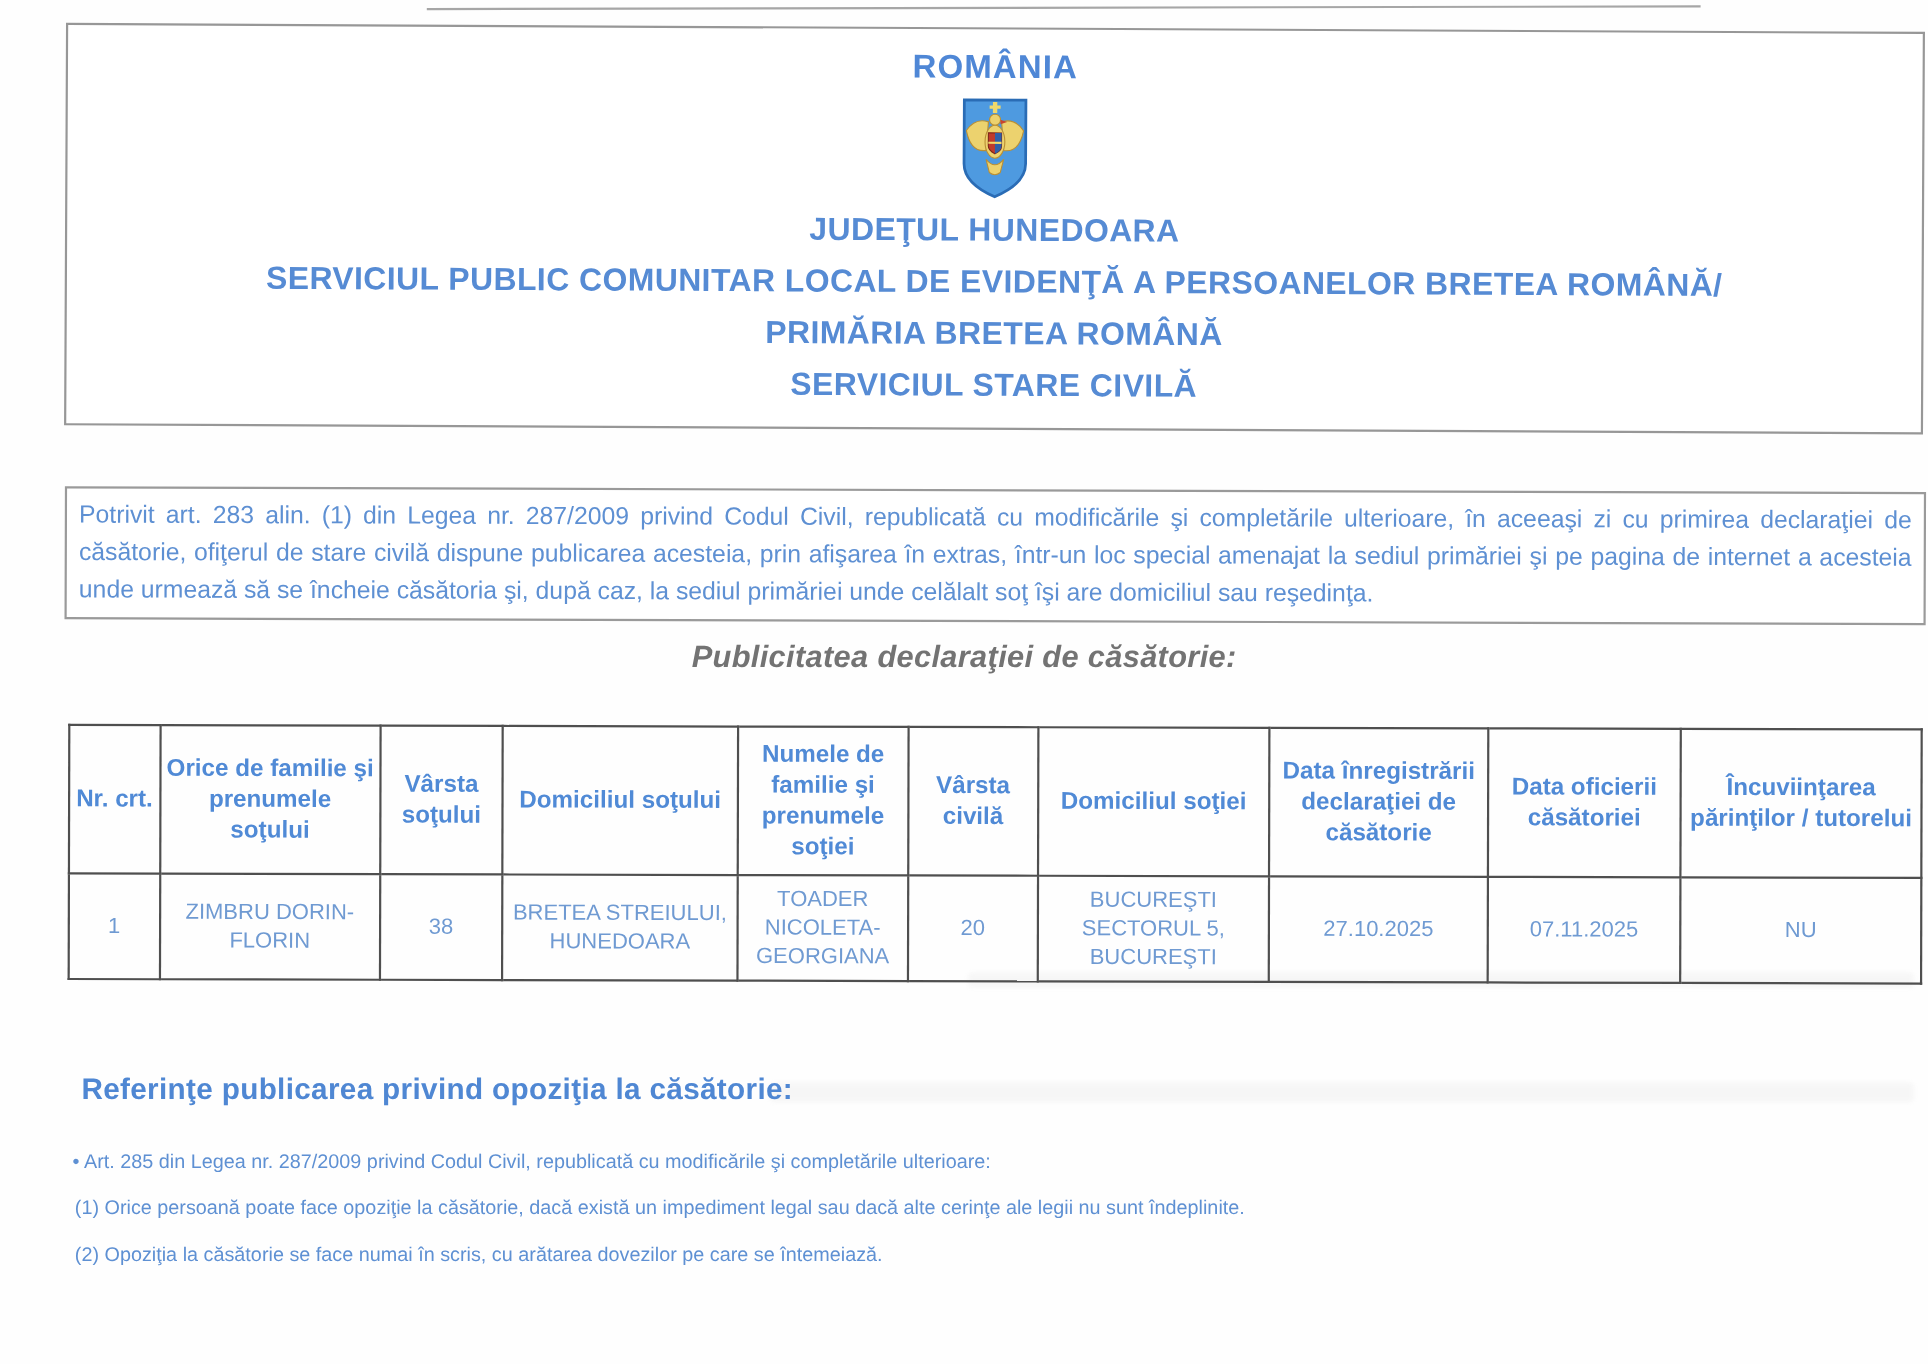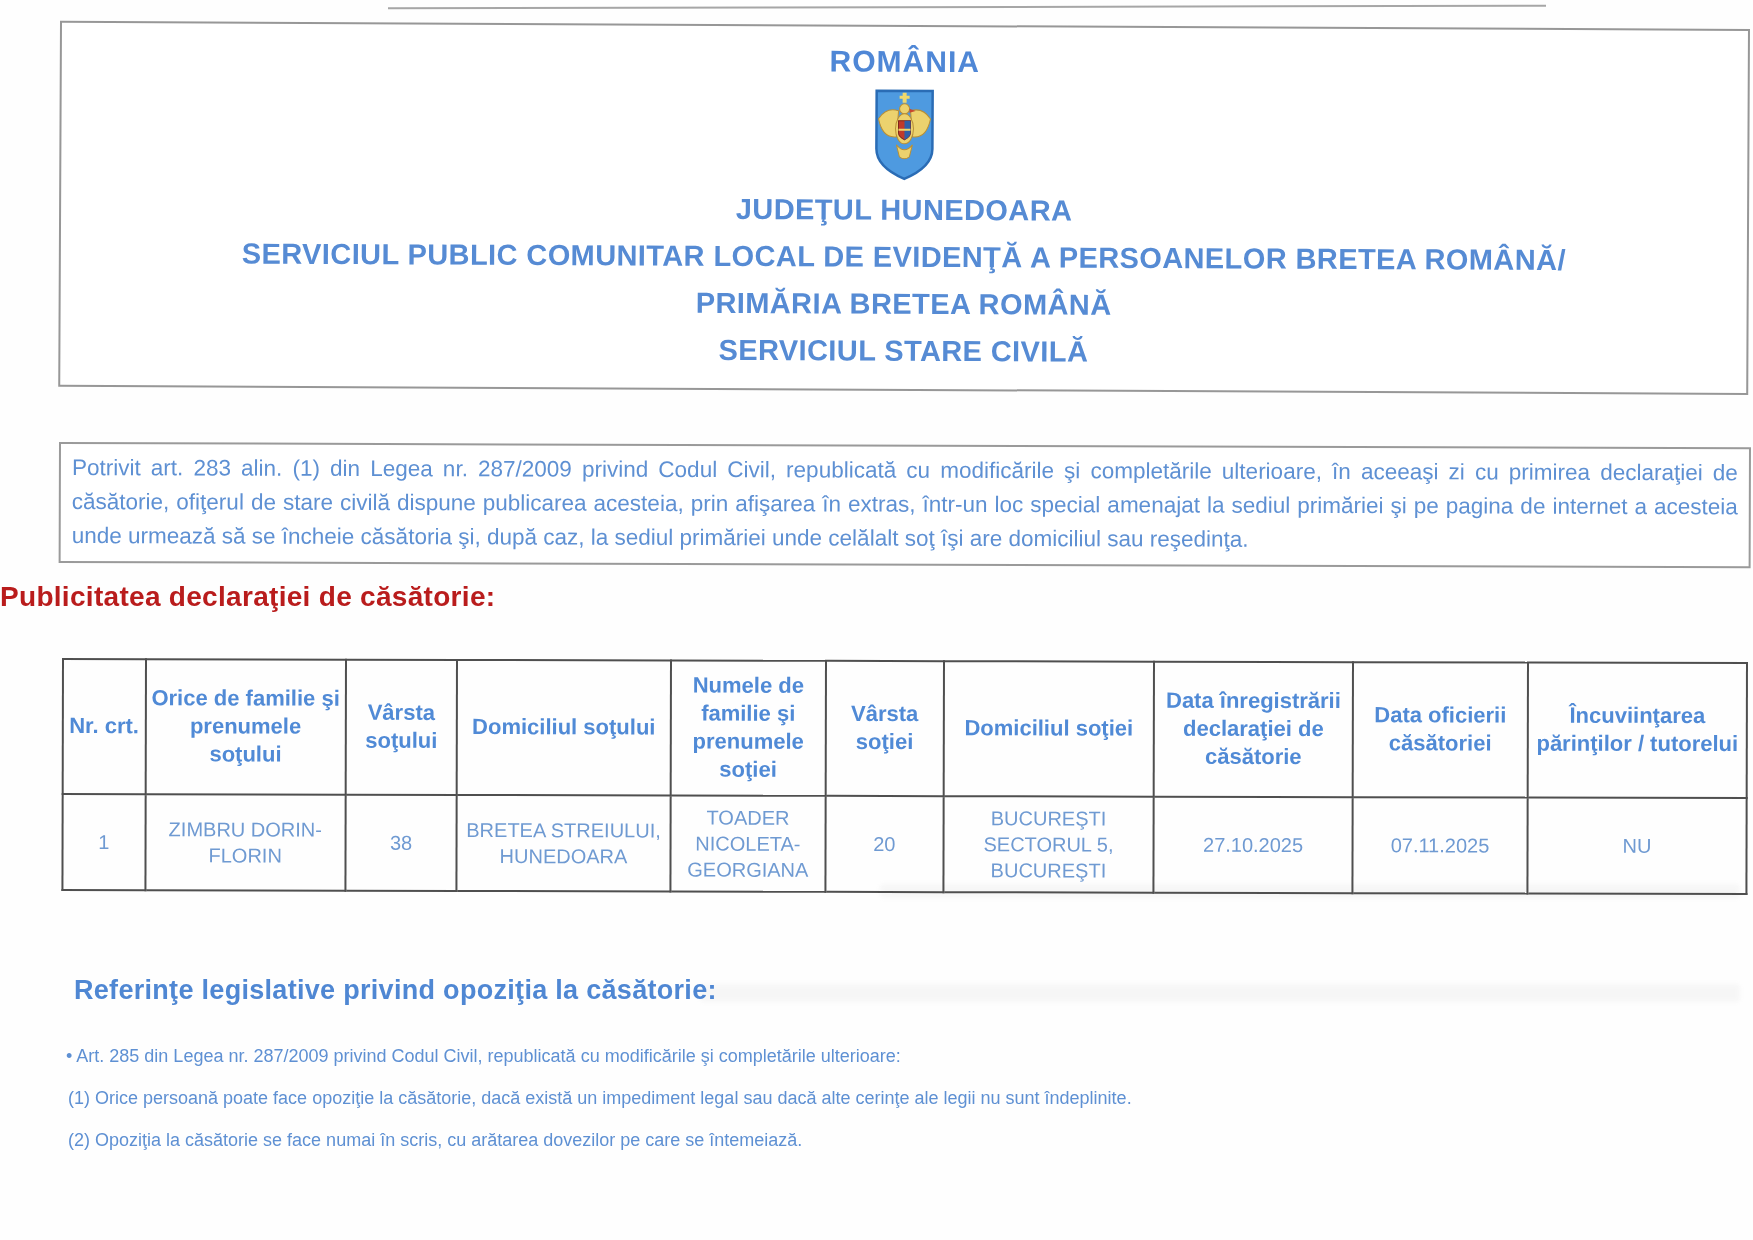--- a/index.html
+++ b/index.html
@@ -30,22 +30,22 @@
   
   .legal-box {
     position:absolute; left:59px; top:442px; width:1692px;
     box-sizing:border-box; border:2px solid #9a9a9a; background:#fff;
     padding:7px 11px 9px 11px; transform:rotate(0.18deg); transform-origin:left top;
   }
   .legal-text { font-size:22.5px; line-height:1.5; color:#5e90d3; text-align:justify; }
 
   
   .publicity-title {
-    position:absolute; left:0; top:581px; width:100%; text-align:left;
-    font-size:28px; font-weight:700; color:#b91c1c; letter-spacing:0.3px;
+    position:absolute; left:0; top:581px; width:100%; text-align:center;
+    font-size:28px; font-weight:700; color:#737373; letter-spacing:0.3px;font-style:italic;
   }
 
   
   .marriage-table {
     position:absolute; left:62px; top:658px; width:1686px;
     border-collapse:collapse; table-layout:fixed;
     transform:rotate(0.14deg); transform-origin:left top;
   }
   .marriage-table th, .marriage-table td {
     border:2px solid #4f4f4f; text-align:center; vertical-align:middle;
@@ -131,21 +131,21 @@
       <col style="width:10.4%">
         <col style="width:13.0%">
     </colgroup>
     <thead>
       <tr>
         <th>Nr. crt.</th>
         <th>Orice de familie şi prenumele soţului</th>
         <th>Vârsta soţului</th>
         <th>Domiciliul soţului</th>
         <th>Numele de familie şi prenumele soţiei</th>
-        <th>Vârsta soţiei</th>
+        <th>Vârsta civilă</th>
         <th>Domiciliul soţiei</th>
         <th>Data înregistrării declaraţiei de căsătorie</th>
         <th>Data oficierii căsătoriei</th>
         <th>Încuviinţarea părinţilor / tutorelui</th>
       </tr>
     </thead>
     <tbody>
       <tr>
         <td>1</td>
         <td>ZIMBRU DORIN-FLORIN</td>
@@ -154,18 +154,18 @@
         <td>TOADER NICOLETA-GEORGIANA</td>
         <td>20</td>
         <td>BUCUREŞTI SECTORUL 5, BUCUREŞTI</td>
         <td>27.10.2025</td>
         <td>07.11.2025</td>
         <td>NU</td>
       </tr>
     </tbody>
   </table>
 
-  <div class="refs-title">Referinţe legislative privind opoziţia la căsătorie:</div>
+  <div class="refs-title">Referinţe publicarea privind opoziţia la căsătorie:</div>
   <div class="ref-item ref-item-0">• Art. 285 din Legea nr. 287/2009 privind Codul Civil, republicată cu modificările şi completările ulterioare:</div>
   <div class="ref-item ref-item-1">(1) Orice persoană poate face opoziţie la căsătorie, dacă există un impediment legal sau dacă alte cerinţe ale legii nu sunt îndeplinite.</div>
   <div class="ref-item ref-item-2">(2) Opoziţia la căsătorie se face numai în scris, cu arătarea dovezilor pe care se întemeiază.</div>
 
 </div>
 
 </body></html>

